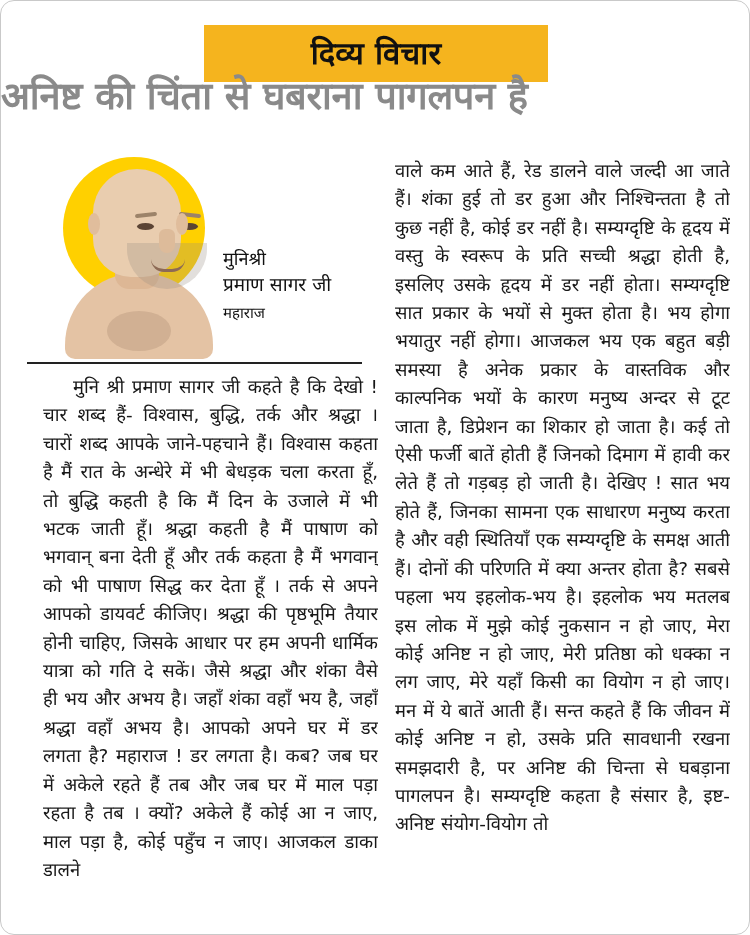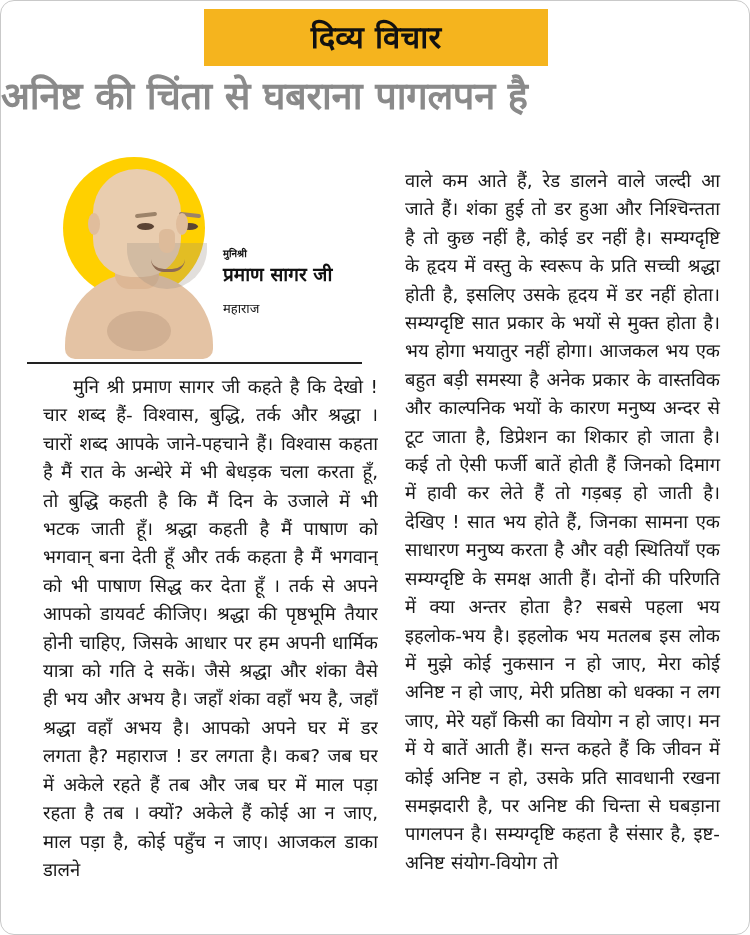--- a/index.html
+++ b/index.html
@@ -23,21 +23,21 @@
     background: #ffffff;
     border: 1.4px solid #c9c9c9;
     border-radius: 14px;
     overflow: hidden;
   }
 
   
   .banner {
     position: absolute;
     left: 203px;
-    top: 8px;
+    top: 24px;
     width: 344px;
     height: 57px;
     background: #f5b41e;
     display: flex;
     align-items: center;
     justify-content: center;
   }
   .banner-text {
     font-family: "DejaVu Sans", sans-serif;
     font-weight: bold;
@@ -202,23 +202,23 @@
 
   .caption {
     position: absolute;
     left: 196px;
     top: 96px;
     width: 140px;
     font-family: "DejaVu Sans", sans-serif;
     color: #111111;
     line-height: 1.35;
   }
-  .caption-line1 { font-size: 10px; font-weight: bold; }
-  .caption-line2 { font-size: 19px; font-weight: bold; margin-top: 1px; }
-  .caption-line3 { font-size: 13px; font-weight: normal; margin-top: 14px; font-family: Liberation Mono, monospace; }
+  .caption-line1 { font-size: 18px; font-weight: normal; }
+  .caption-line2 { font-size: 19px; font-weight: normal; margin-top: 1px; }
+  .caption-line3 { font-size: 15px; font-weight: normal; margin-top: 5px; }
 
   .rule {
     position: absolute;
     left: 0;
     top: 211px;
     width: 335px;
     height: 0;
     border-top: 2.4px solid #222222;
   }
 
@@ -244,21 +244,21 @@
   .col-left .article p { margin: 0; text-indent: 30px; }
 
   .col-right .article {
     position: absolute;
     top: 6px;
     left: 0;
     width: 335px;
     height: 768px;
     overflow: hidden;
   }
-  .col-right .article p { margin: 10px; text-indent: 0; }
+  .col-right .article p { margin: 0; text-indent: 0; }
 </style>
 </head>
 <body>
 
 <div class="clipping">
 
   <div class="banner">
     <span class="banner-text">दिव्य विचार</span>
   </div>
 

